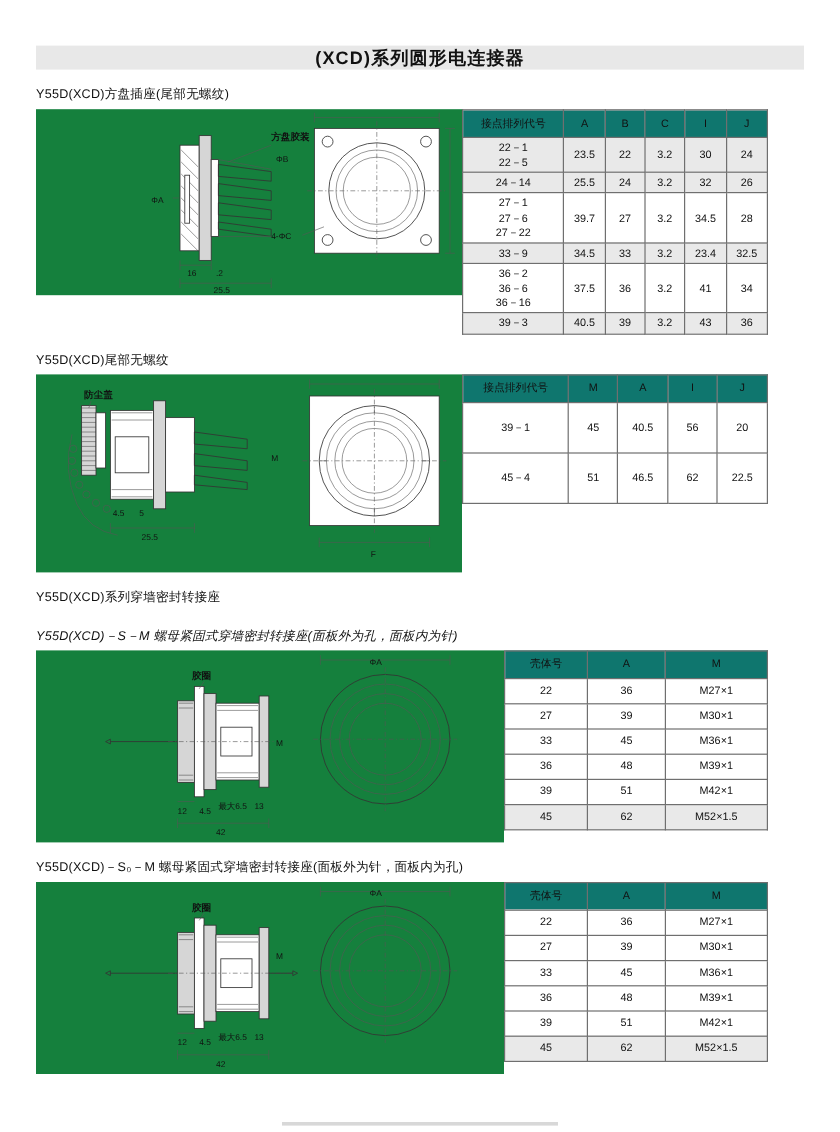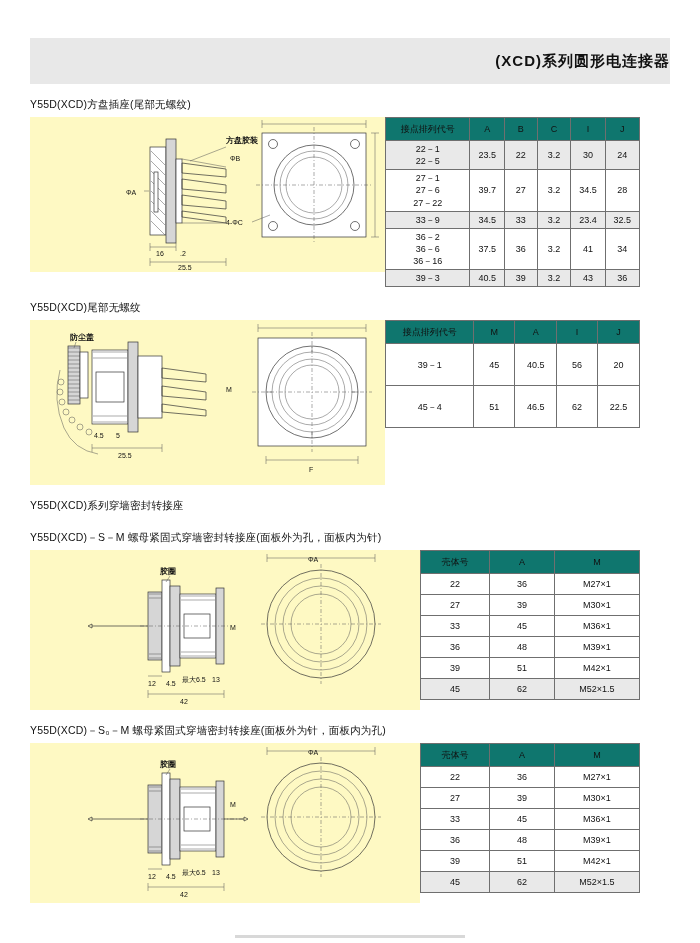--- a/index.html
+++ b/index.html
@@ -20,49 +20,49 @@
     width: 700px;
     height: 943px;
     box-sizing: border-box;
     padding: 0 30px;
   }
 
   
   .title-bar {
     margin: 38px 0 0 0;
     background: #e8e8e8;
-    height: 46px;
+    height: 20px;
     display: flex;
     align-items: center;
-    justify-content: flex-end;
+    justify-content: center;
   }
   .title-bar .title-text {
     font-size: 15px;
     font-weight: bold;
     letter-spacing: 1px;
     color: #111;
   }
 
   
   .sec-head {
     font-size: 10.5px;
     margin: 14px 0 5px 0;
     color: #111;
     letter-spacing: 0.2px;
   }
-  .sec-head.tight { margin-top: 18px; }
+  .sec-head.tight { margin-top: 18px; font-style: italic; }
 
   
   .block {
     display: flex;
     align-items: flex-start;
     gap: 0px;
   }
   .draw {
-    background: #fef9c3;
+    background: #15803d;
     border: 0;
     position: relative;
     box-sizing: border-box;
   }
   .draw svg { display: block; }
 
   
   table.spec {
     border-collapse: collapse;
     font-size: 9px;
@@ -202,20 +202,28 @@
       </thead>
       <tbody>
         <tr class="shade">
           <td class="multi">22－1
 22－5</td>
           <td>23.5</td>
           <td>22</td>
           <td>3.2</td>
           <td>30</td>
           <td>24</td>
+        </tr>
+        <tr class="shade">
+          <td class="multi">24－14</td>
+          <td>25.5</td>
+          <td>24</td>
+          <td>3.2</td>
+          <td>32</td>
+          <td>26</td>
         </tr>
         <tr>
           <td class="multi">27－1
 27－6
 27－22</td>
           <td>39.7</td>
           <td>27</td>
           <td>3.2</td>
           <td>34.5</td>
           <td>28</td>

